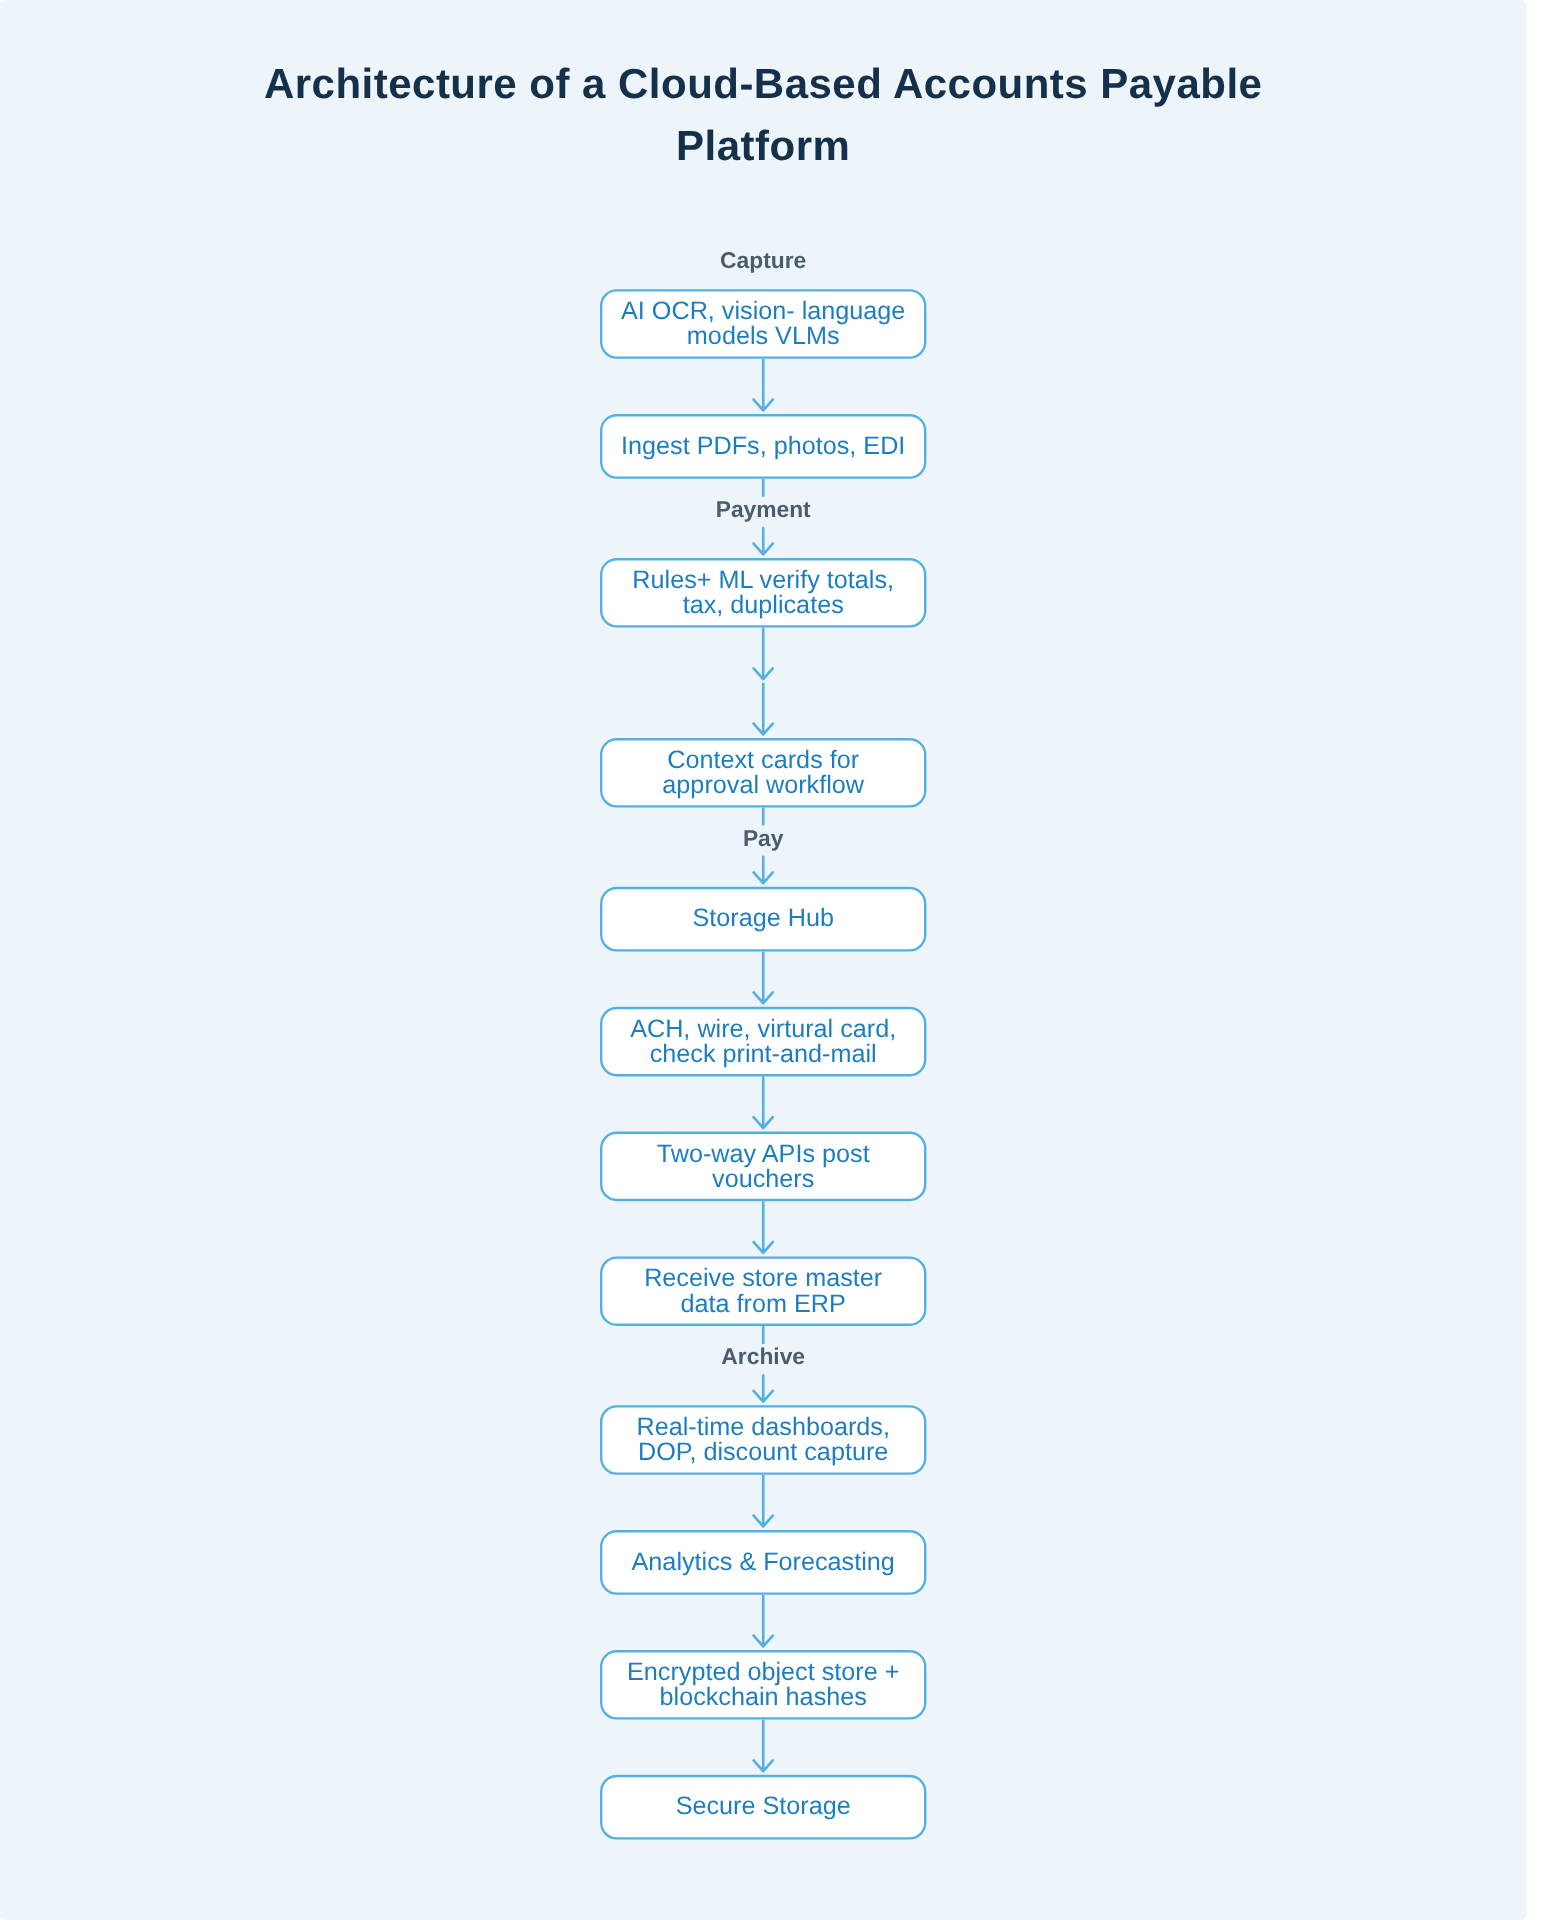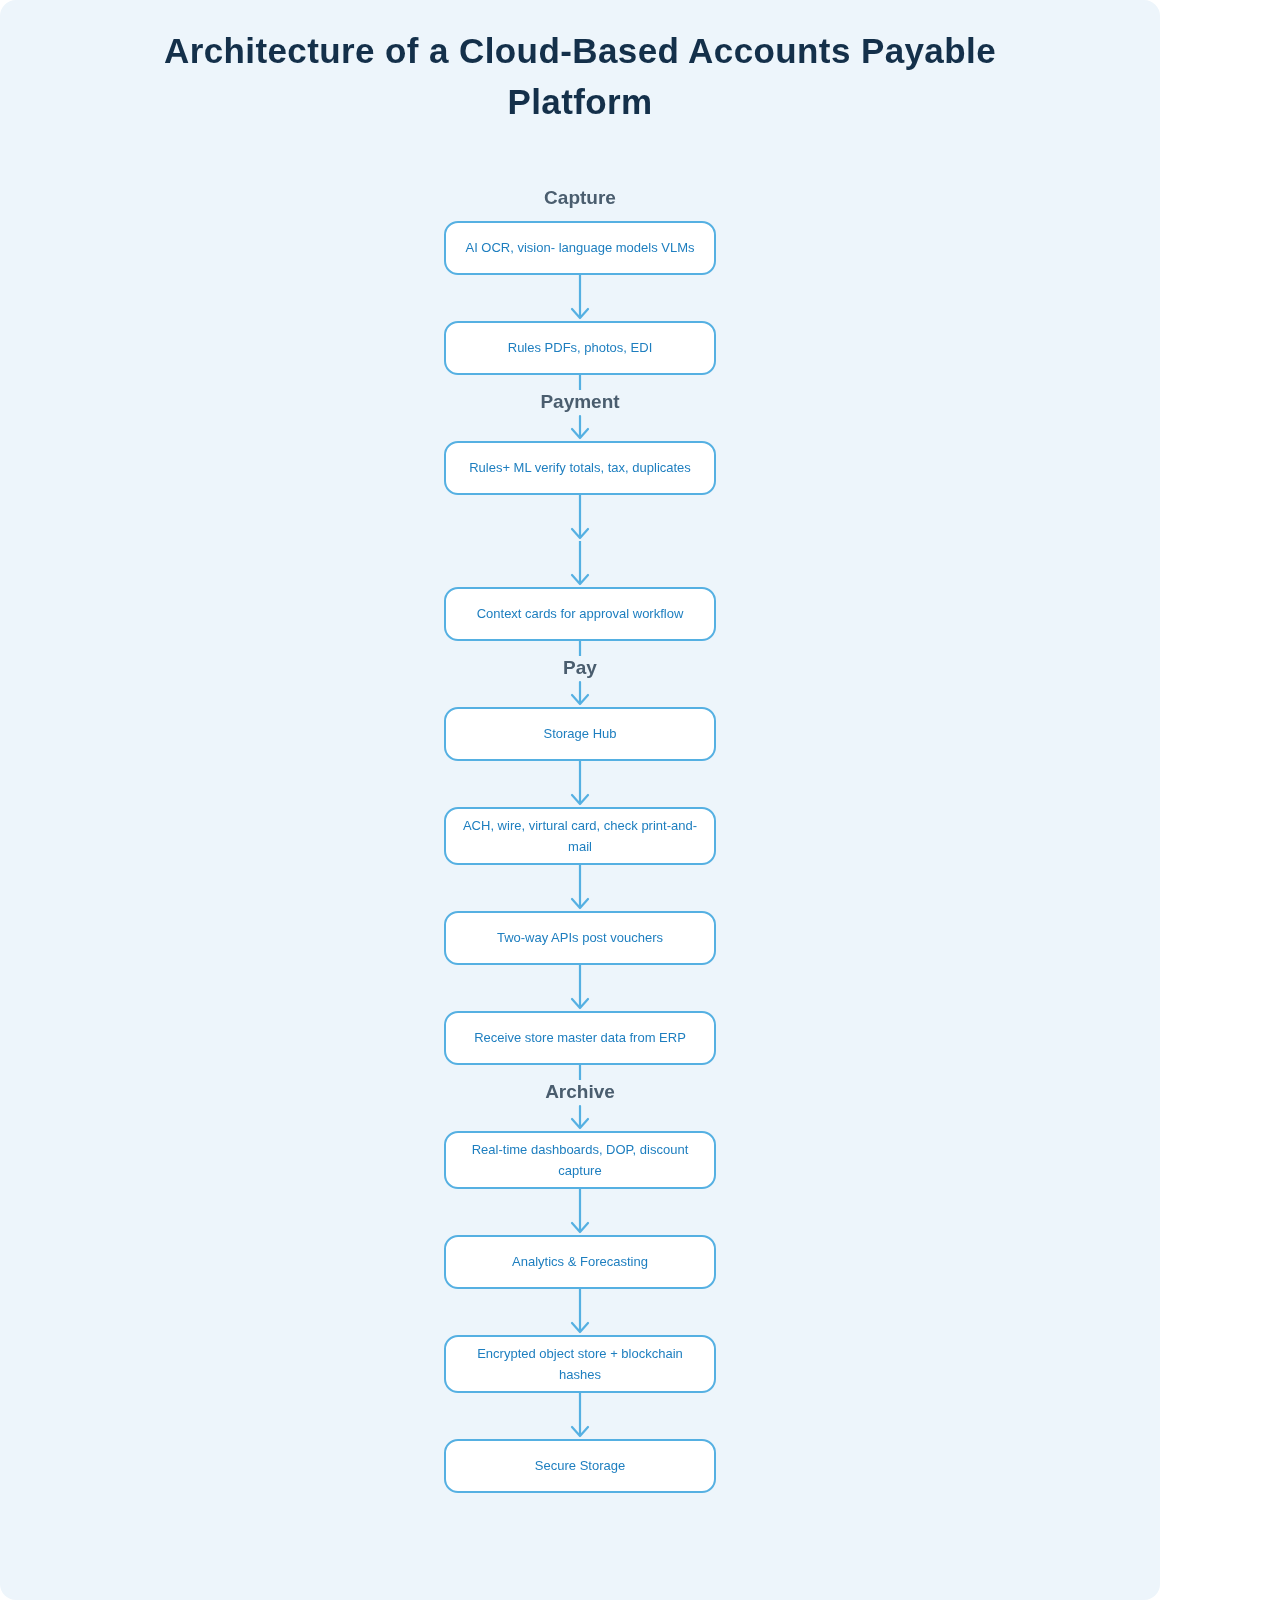--- a/index.html
+++ b/index.html
@@ -3,24 +3,24 @@
 <meta charset="utf-8">
 <style>
   * { margin: 0; padding: 0; box-sizing: border-box; }
   html, body { background: #ffffff; }
   body {
     width: 1284px; height: 1600px;
     font-family: "Liberation Sans", sans-serif;
     -webkit-font-smoothing: antialiased;
   }
   .canvas {
-    width: 1160px; height: 1600px;
+    width: 1272px; height: 1600px;
     background: var(--canvas-bg, #edf5fb);
-    border-radius: 16px;
-    padding-top: 26px;
+    border-radius: 4px;
+    padding-top: 46px;
     overflow: hidden;
   }
   .title {
     color: var(--title-text, #14304a);
     font-size: 35px;
     font-weight: 700;
     letter-spacing: 0.4px;
     line-height: 1.45;
     text-align: center;
     max-width: 910px;
@@ -47,21 +47,21 @@
     border: 2px solid var(--node-border, #55b0e2);
     border-radius: 14px;
     display: flex;
     align-items: center;
     justify-content: center;
     text-align: center;
     padding: 6px 13px;
   }
   .node-text {
     color: var(--node-text, #1d7ebf);
-    font-size: 13px;
+    font-size: 21px;
     line-height: 21px;
   }
   .arrow, .label-arrow, .connector { display: block; flex: 0 0 auto; }
   .arrow path, .label-arrow path, .connector path {
     stroke: var(--arrow, #55b0e2);
     stroke-width: 2.2;
     fill: none;
     stroke-linecap: round;
     stroke-linejoin: round;
   }
@@ -78,21 +78,21 @@
 
     <div class="node">
       <span class="node-text">AI OCR, vision- language models VLMs</span>
     </div>
 
     <svg class="arrow" width="26" height="46" viewBox="0 0 26 46">
       <path d="M13 0 L13 42 M5 34 L13 43 L21 34"></path>
     </svg>
 
     <div class="node">
-      <span class="node-text">Rules PDFs, photos, EDI</span>
+      <span class="node-text">Ingest PDFs, photos, EDI</span>
     </div>
 
     <svg class="connector" width="26" height="15" viewBox="0 0 26 15">
       <path d="M13 0 L13 15"></path>
     </svg>
     <div class="section-label">Payment</div>
     <svg class="label-arrow" width="26" height="27" viewBox="0 0 26 27">
       <path d="M13 2 L13 23 M5 15 L13 24 L21 15"></path>
     </svg>
 

